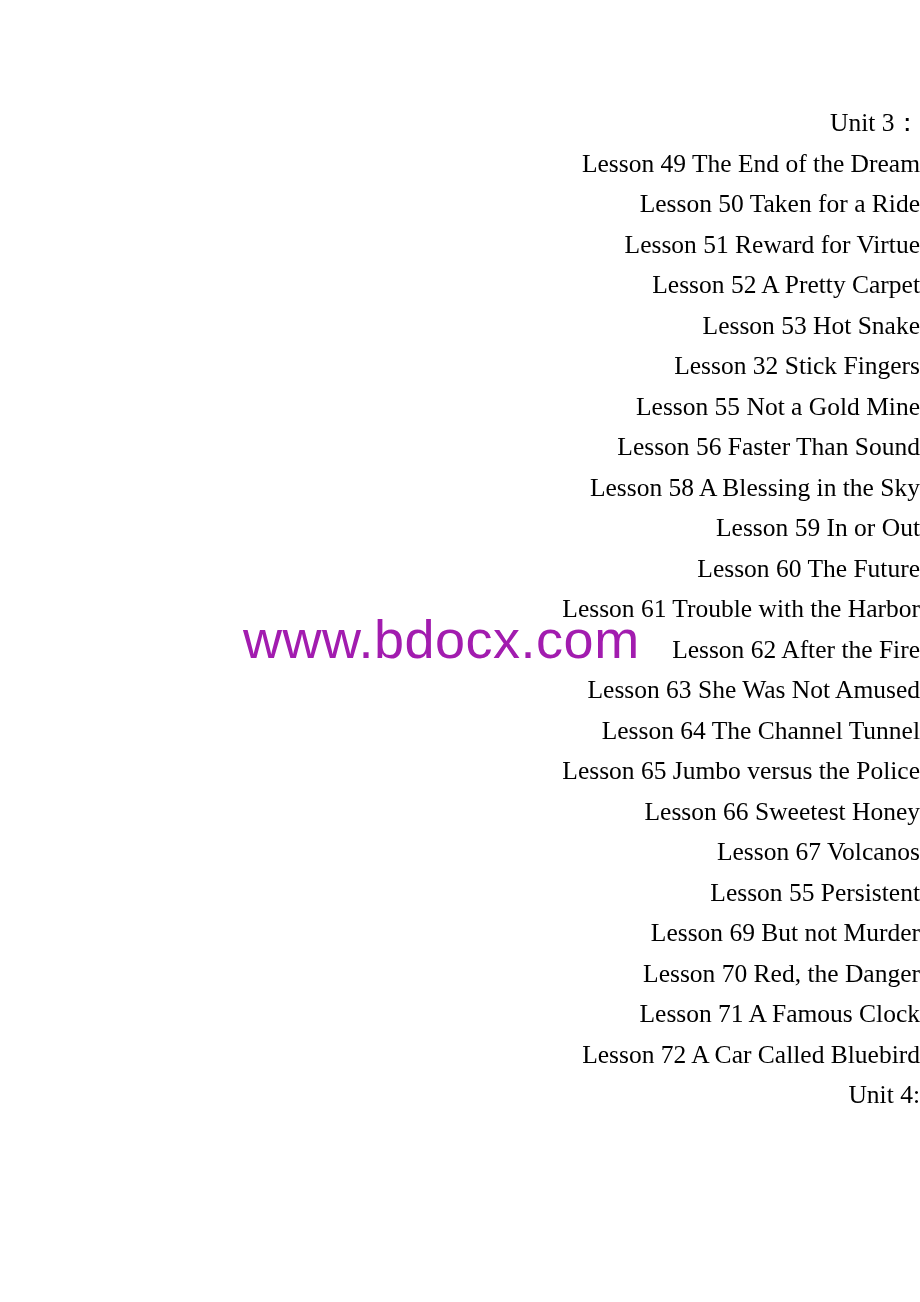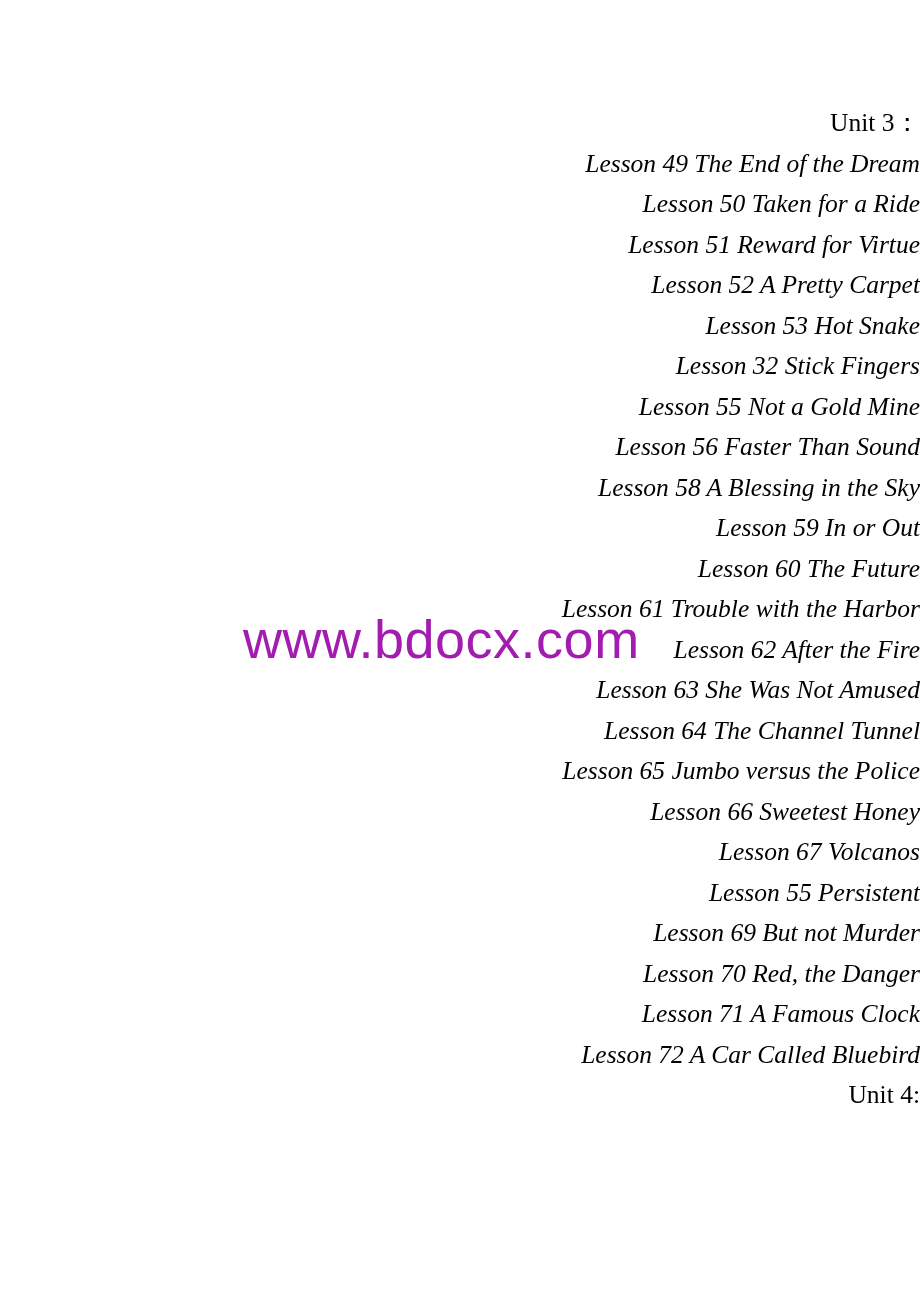--- a/index.html
+++ b/index.html
@@ -54,21 +54,20 @@
   .unit-heading-top {
     margin-top: 103px;
   }
   .lesson-list {
     margin: 0;
     padding: 0;
     list-style: none;
   }
   .lesson-item {
     margin-left: 202px;
-    font-style: italic;
   }
 </style>
 </head>
 <body>
 
 <div class="page">
 
   <div class="watermark">www.bdocx.com</div>
 
   <div class="content">

